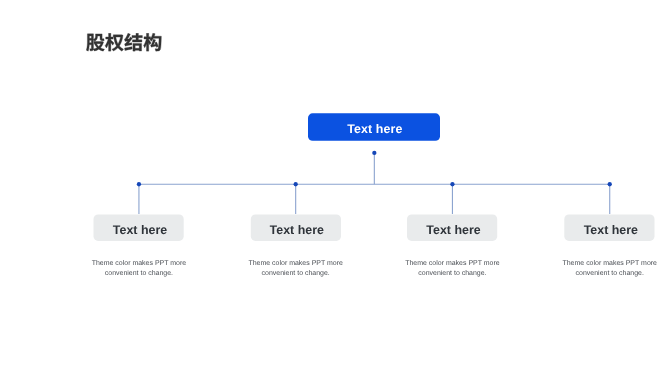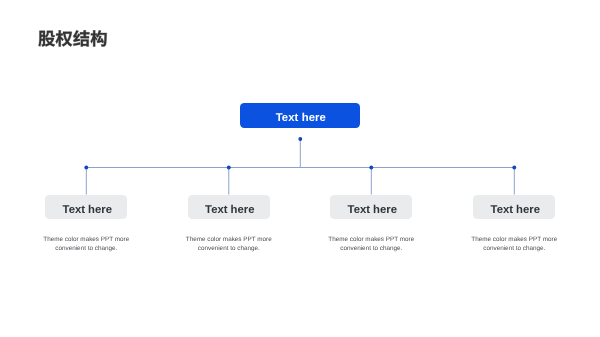--- a/index.html
+++ b/index.html
@@ -15,20 +15,21 @@
     font-family: "Liberation Sans", sans-serif;
     -webkit-font-smoothing: antialiased;
     -moz-osx-font-smoothing: grayscale;
     text-rendering: geometricPrecision;
   }
   .slide {
     position: relative;
     width: 548px;
     height: 337px;
     background: #ffffff;
+    margin-left: 40px;
   }
   .slide-title {
     position: absolute;
     left: 38px;
     top: 30px;
   }
   .slide-title svg { display: block; }
   .connector-layer {
     position: absolute;
     left: 0; top: 0;

